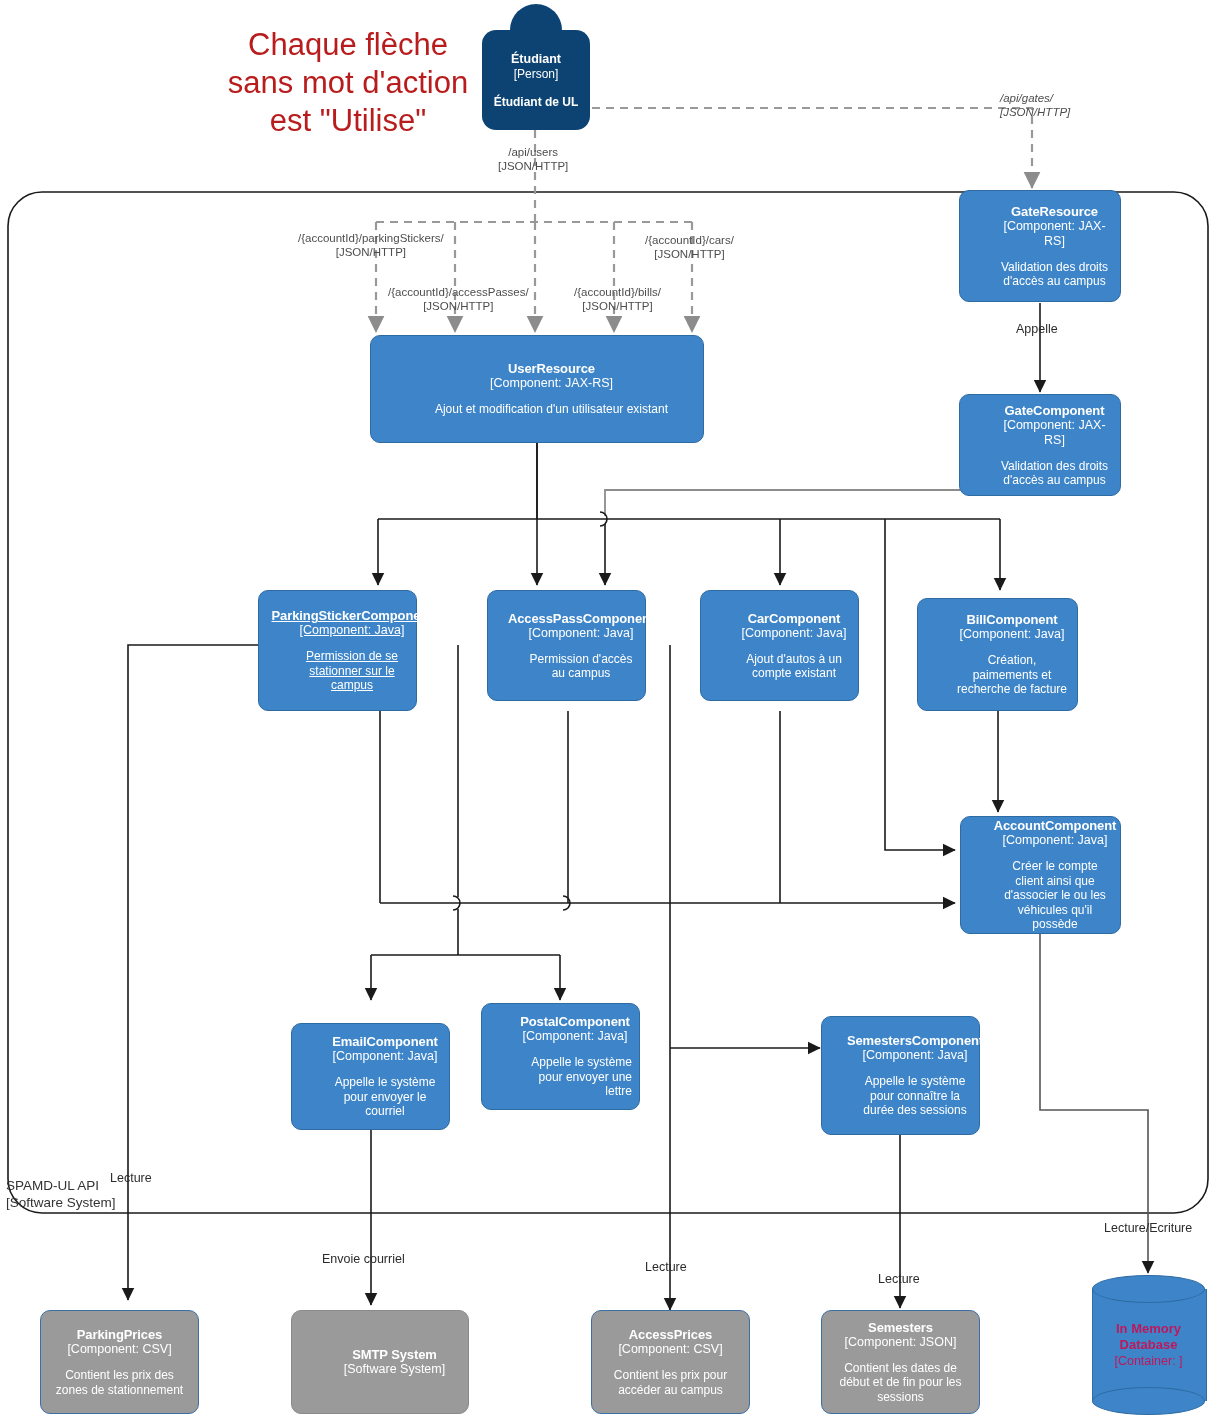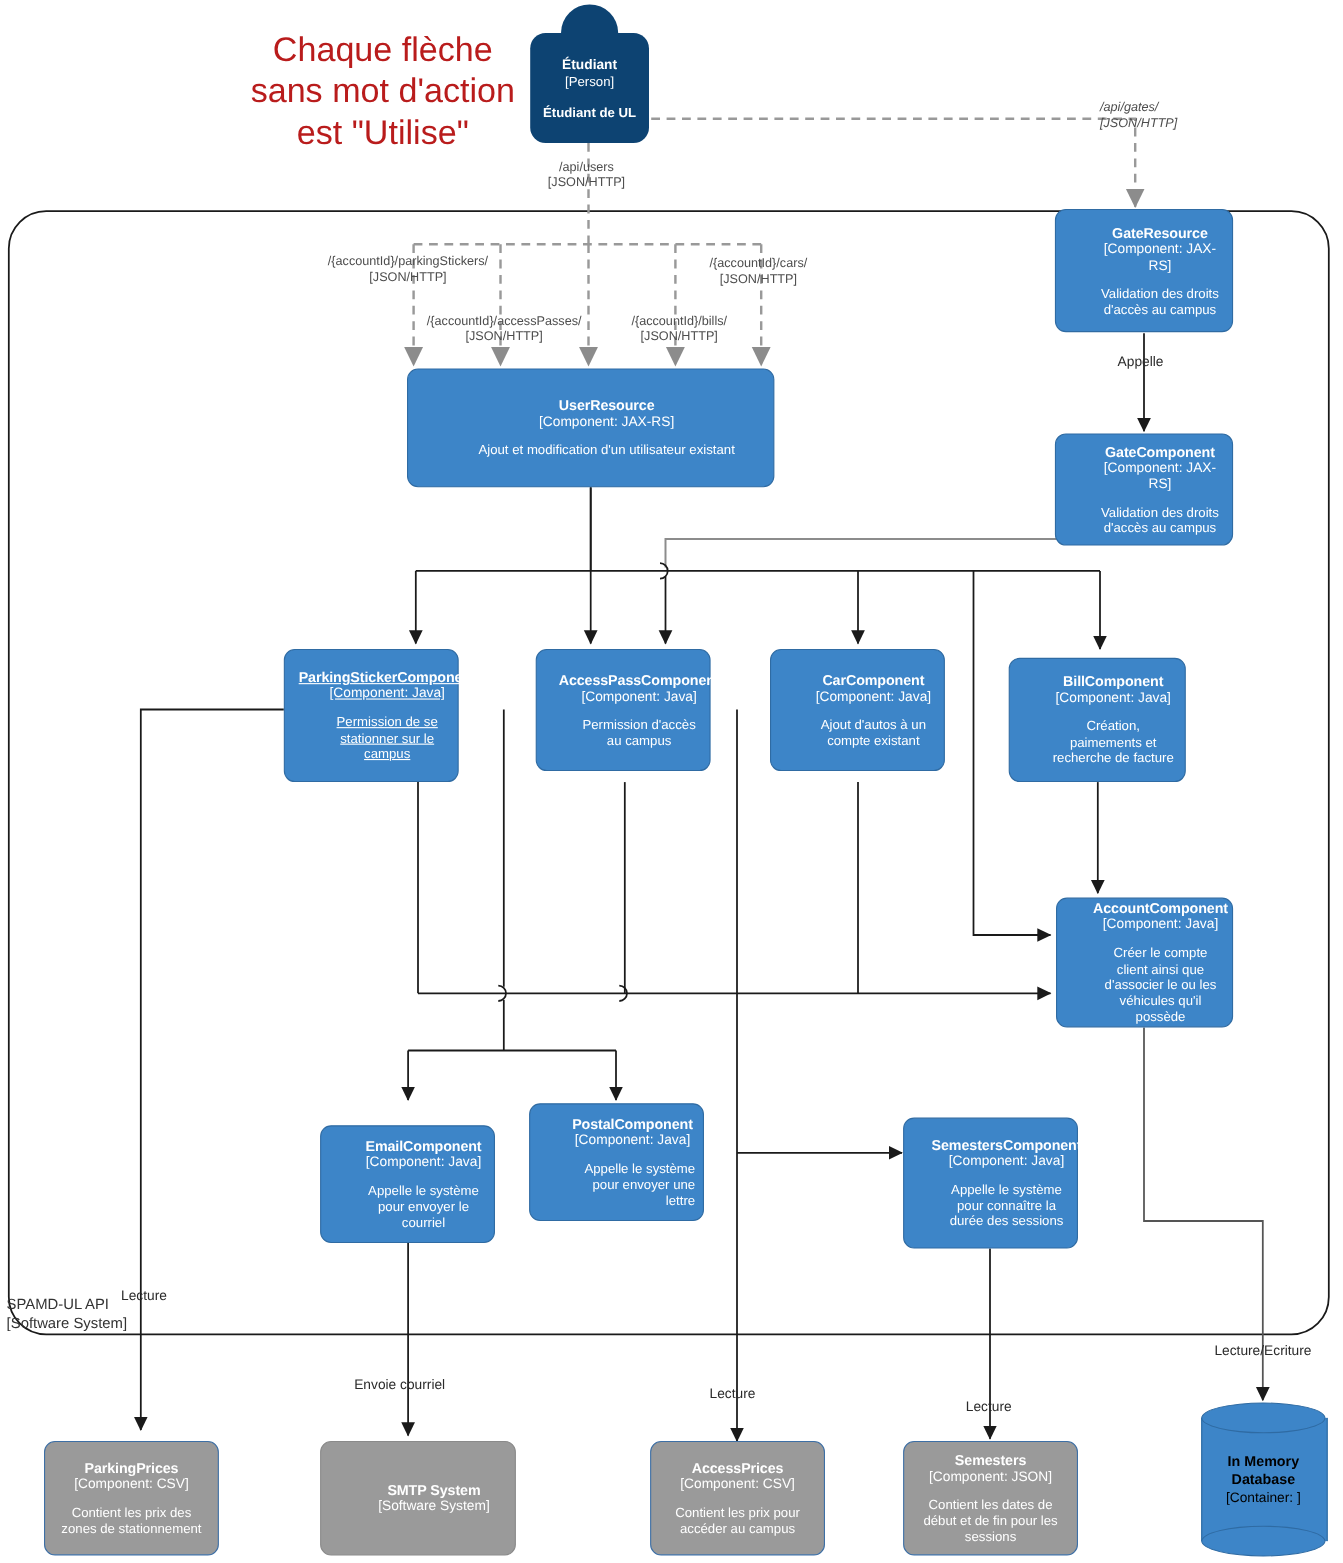--- a/index.html
+++ b/index.html
@@ -134,21 +134,21 @@
   }
   .db .lbl {
     position: absolute;
     left: 0; top: 0;
     width: 100%;
     height: 100%;
     display: flex;
     flex-direction: column;
     align-items: center;
     justify-content: center;
-    color: #000000;
+    color: #be185d;
     text-align: center;
     z-index: 2;
   }
   .db .nm { font-weight: bold; font-size: 13px; line-height: 16px; }
   .db .tech { font-size: 12.5px; line-height: 16px; }
 
   
   .elabel {
     position: absolute;
     font-size: 11.5px;

